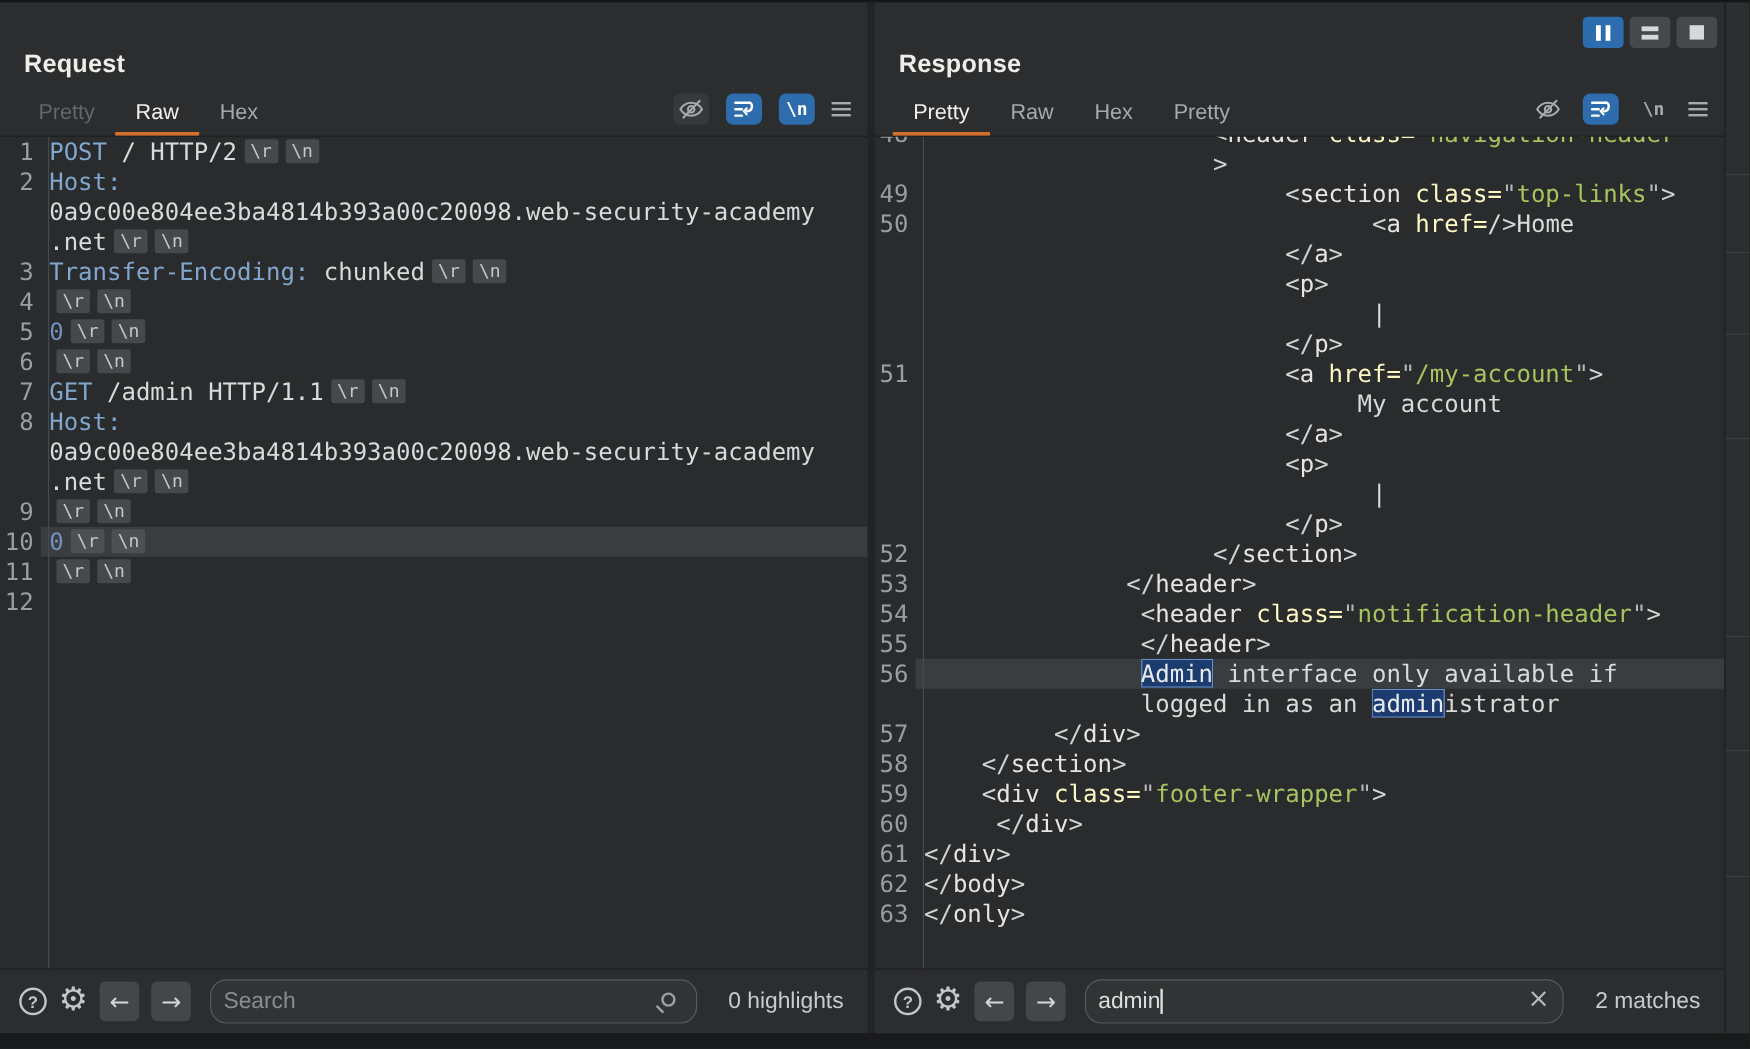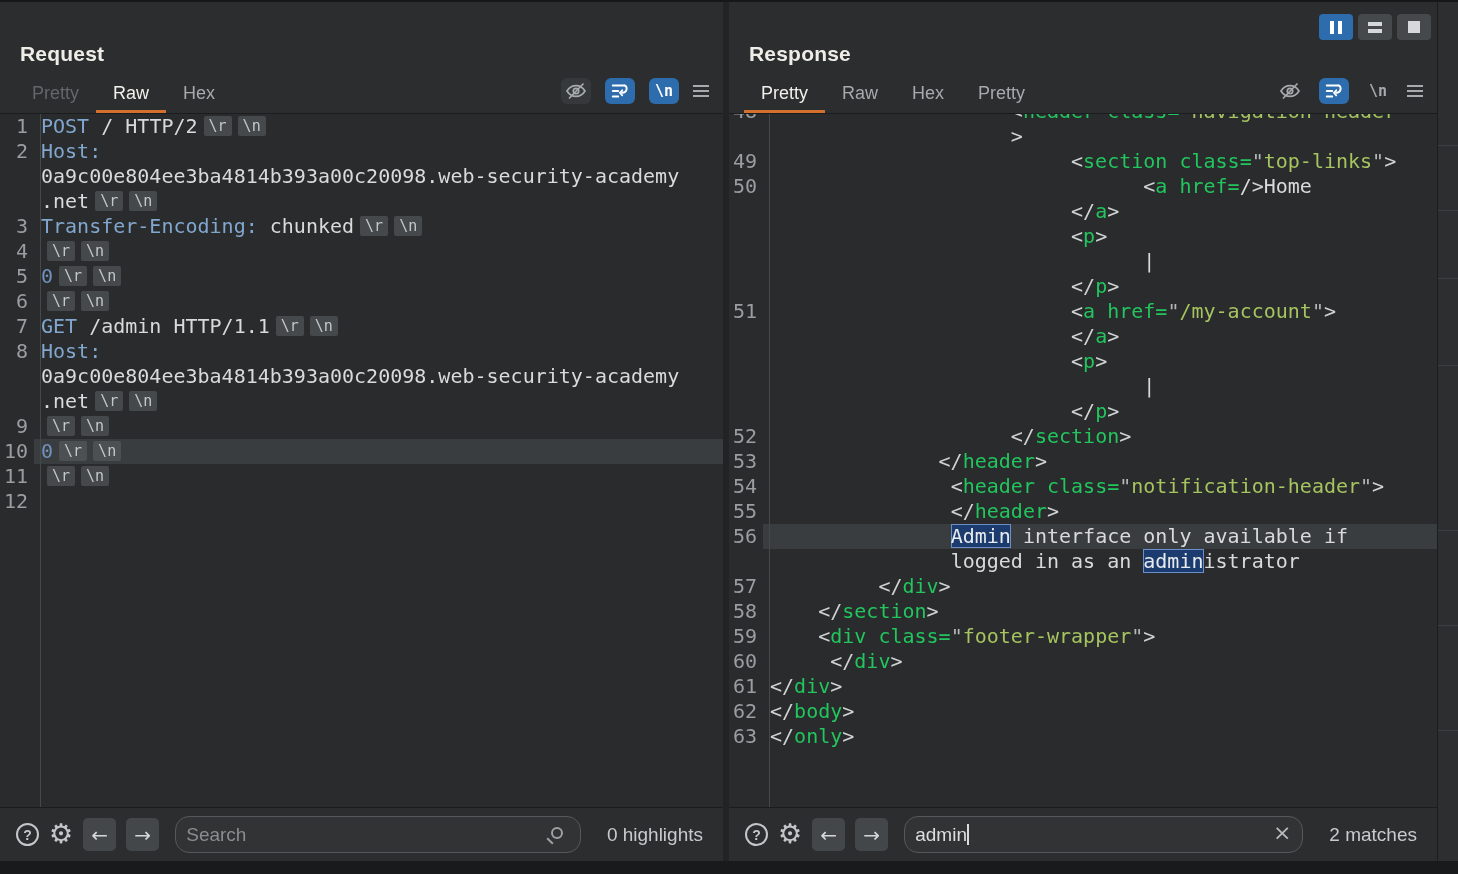--- a/index.html
+++ b/index.html
@@ -56,22 +56,22 @@
   .row { display:flex; height:25px; line-height:25px; white-space:pre; }
   .ln { width:34px; flex:none; text-align:right; padding-right:6px; color:#9A9EA0; }
   .code { flex:1; padding-left:7px; min-width:0; }
   .code.hl { background:#3A3D3F; }
 
   .w { color:#D8DADB; }   
   .m { color:#82A7CE; }   
   .h { color:#82A7CE; }   
   .n { color:#7291BE; }   
   .b { color:#D0D3D4; }   
-  .t { color:#22c55e; }   
-  .a { color:#22c55e; }   
+  .t { color:#e5e5e5; }   
+  .a { color:#fef9c3; }   
   .q { color:#B4B8B9; }   
   .v { color:#A6C45F; }   
   .wm { color:#E8EBEE; background:#1C3B6E; box-shadow:inset 0 0 0 1px #6C8FC8; }
   .c { display:inline-block; font-size:15px; line-height:20px; height:20px; padding:0 5px;
        margin-left:6px; border-radius:2px; background:#45494B; color:#C3C7C9; vertical-align:2px; }
   .code.hl .c { background:#4C5052; }
 
   
   .bbar { height:54px; flex:none; border-top:1px solid #1A1C1D; display:flex; align-items:center;
           padding:0 14px 0 16px; gap:10px; background:#2B2D2E; }
@@ -229,20 +229,21 @@
         <div class="rows" id="res-rows">
             <div class="row"><div class="ln">48</div><div class="code"><span class="w">                    </span><span class="b">&lt;</span><span class="t">header</span><span class="a"> class</span><span class="a">=</span><span class="q">"</span><span class="v">navigation-header</span><span class="q">"</span></div></div>
             <div class="row"><div class="ln"></div><div class="code"><span class="w">                    </span><span class="b">&gt;</span></div></div>
             <div class="row"><div class="ln">49</div><div class="code"><span class="w">                         </span><span class="b">&lt;</span><span class="t">section</span><span class="a"> class</span><span class="a">=</span><span class="q">"</span><span class="v">top-links</span><span class="q">"</span><span class="b">&gt;</span></div></div>
             <div class="row"><div class="ln">50</div><div class="code"><span class="w">                               </span><span class="b">&lt;</span><span class="t">a</span><span class="a"> href</span><span class="a">=</span><span class="w">/</span><span class="b">&gt;</span><span class="w">Home</span></div></div>
             <div class="row"><div class="ln"></div><div class="code"><span class="w">                         </span><span class="b">&lt;/</span><span class="t">a</span><span class="b">&gt;</span></div></div>
             <div class="row"><div class="ln"></div><div class="code"><span class="w">                         </span><span class="b">&lt;</span><span class="t">p</span><span class="b">&gt;</span></div></div>
             <div class="row"><div class="ln"></div><div class="code"><span class="w">                               </span><span class="w">|</span></div></div>
             <div class="row"><div class="ln"></div><div class="code"><span class="w">                         </span><span class="b">&lt;/</span><span class="t">p</span><span class="b">&gt;</span></div></div>
             <div class="row"><div class="ln">51</div><div class="code"><span class="w">                         </span><span class="b">&lt;</span><span class="t">a</span><span class="a"> href</span><span class="a">=</span><span class="q">"</span><span class="v">/my-account</span><span class="q">"</span><span class="b">&gt;</span></div></div>
+            <div class="row"><div class="ln"></div><div class="code"><span class="w">                              </span><span class="w">My account</span></div></div>
             <div class="row"><div class="ln"></div><div class="code"><span class="w">                         </span><span class="b">&lt;/</span><span class="t">a</span><span class="b">&gt;</span></div></div>
             <div class="row"><div class="ln"></div><div class="code"><span class="w">                         </span><span class="b">&lt;</span><span class="t">p</span><span class="b">&gt;</span></div></div>
             <div class="row"><div class="ln"></div><div class="code"><span class="w">                               </span><span class="w">|</span></div></div>
             <div class="row"><div class="ln"></div><div class="code"><span class="w">                         </span><span class="b">&lt;/</span><span class="t">p</span><span class="b">&gt;</span></div></div>
             <div class="row"><div class="ln">52</div><div class="code"><span class="w">                    </span><span class="b">&lt;/</span><span class="t">section</span><span class="b">&gt;</span></div></div>
             <div class="row"><div class="ln">53</div><div class="code"><span class="w">              </span><span class="b">&lt;/</span><span class="t">header</span><span class="b">&gt;</span></div></div>
             <div class="row"><div class="ln">54</div><div class="code"><span class="w">               </span><span class="b">&lt;</span><span class="t">header</span><span class="a"> class</span><span class="a">=</span><span class="q">"</span><span class="v">notification-header</span><span class="q">"</span><span class="b">&gt;</span></div></div>
             <div class="row"><div class="ln">55</div><div class="code"><span class="w">               </span><span class="b">&lt;/</span><span class="t">header</span><span class="b">&gt;</span></div></div>
             <div class="row"><div class="ln">56</div><div class="code hl"><span class="w">               </span><span class="wm">Admin</span><span class="w"> interface only available if</span></div></div>
             <div class="row"><div class="ln"></div><div class="code"><span class="w">               </span><span class="w">logged in as an </span><span class="wm">admin</span><span class="w">istrator</span></div></div>

